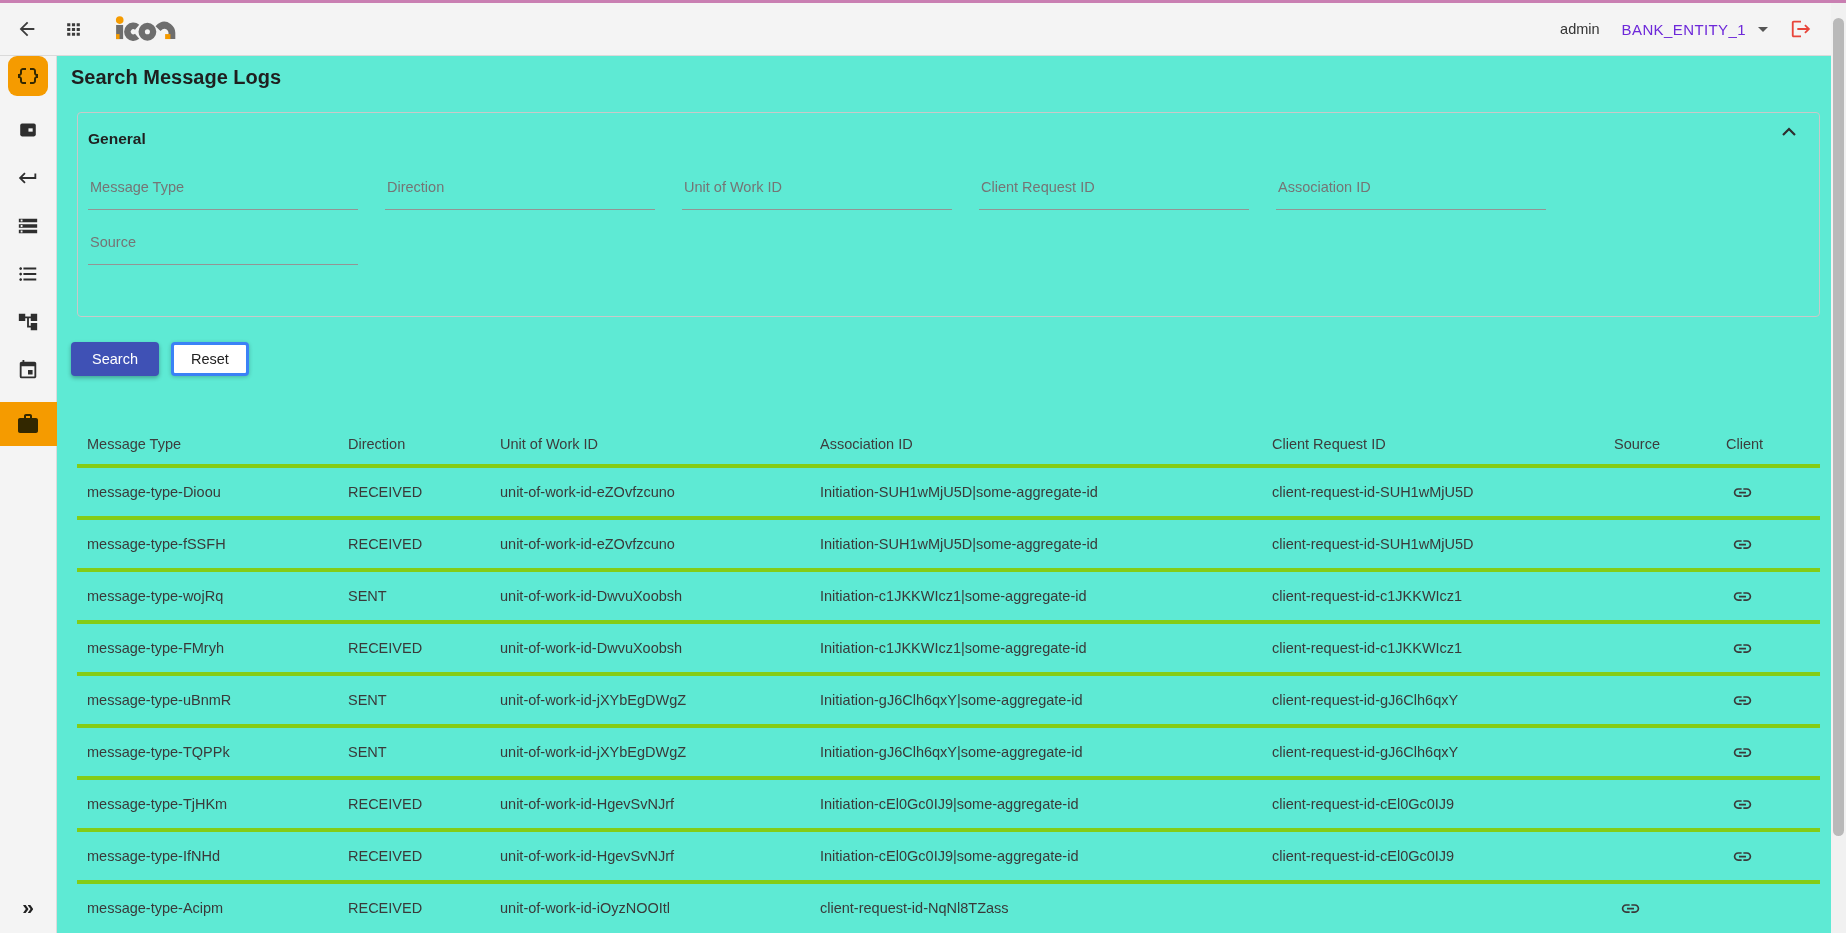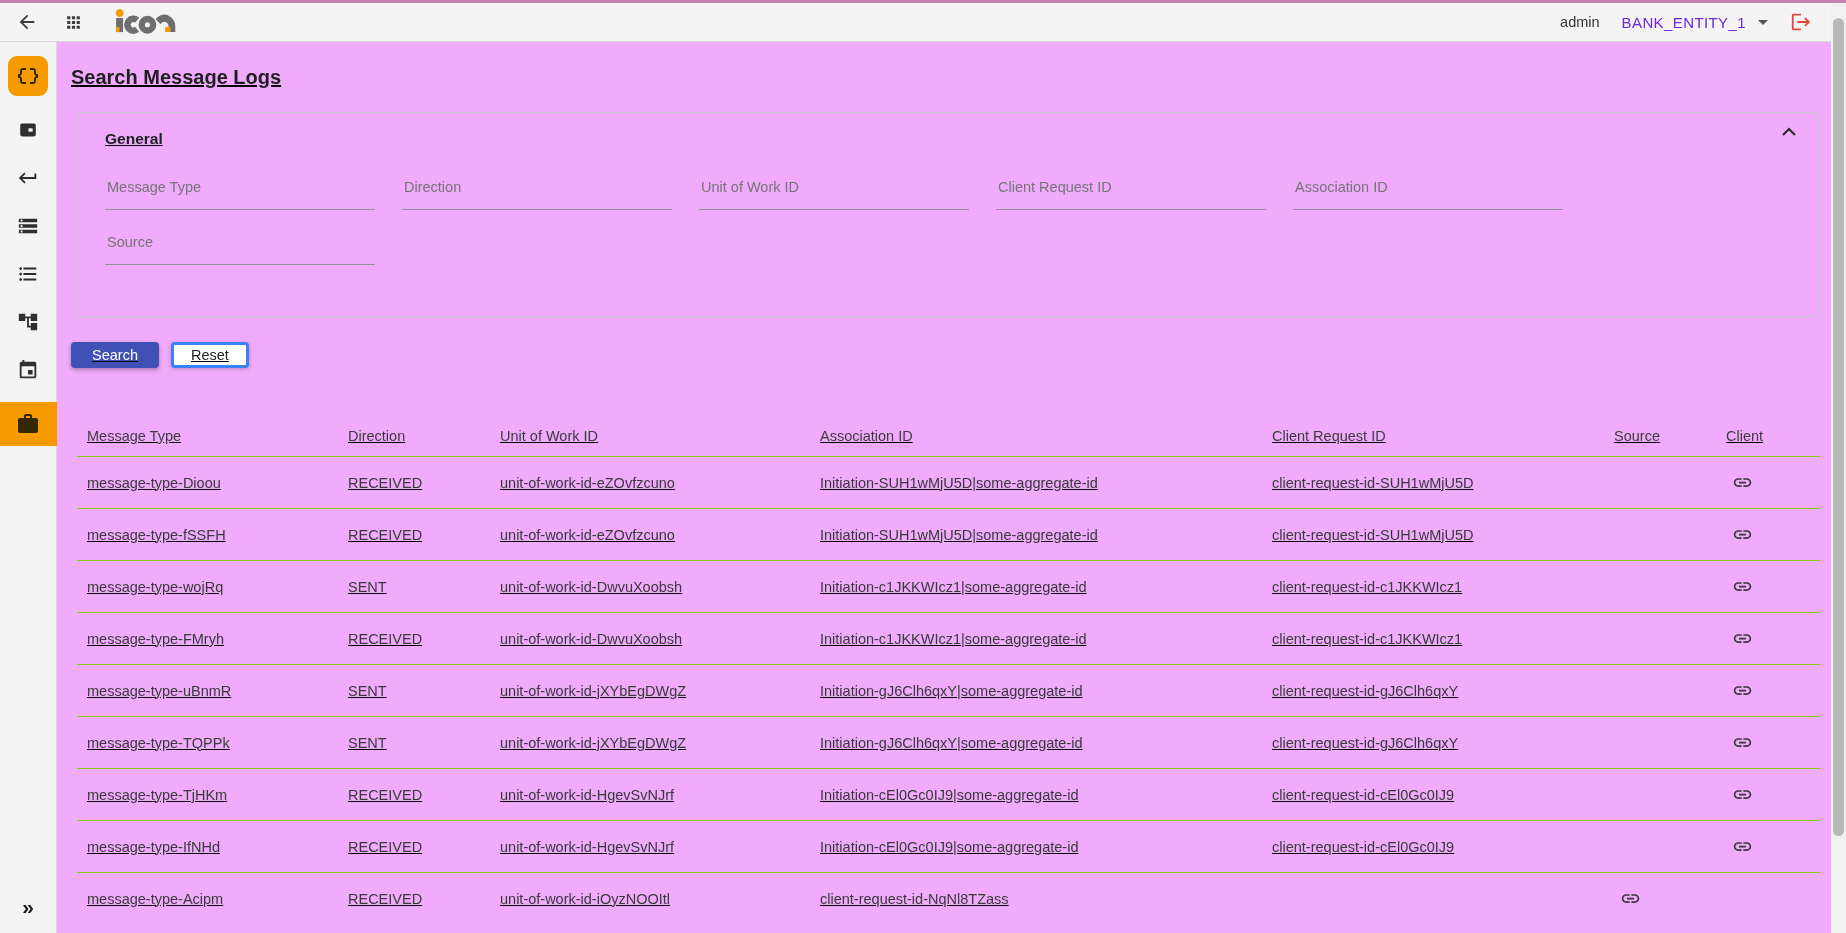--- a/index.html
+++ b/index.html
@@ -1,20 +1,20 @@
 <!DOCTYPE html>
 <html><head>
 <meta charset="utf-8">
 <style>
   * { margin:0; padding:0; box-sizing:border-box; }
   html,body { width:1846px; height:933px; overflow:hidden; background:#fff;
     font-family:"Liberation Sans", sans-serif; }
 
   
-  .topbar { position:absolute; top:0; left:0; width:1846px; height:42px;
+  .topbar { position:absolute; top:0; left:0; width:1846px; height:56px;
     background:#f4f4f4; border-top:3px solid #c97fb2; border-bottom:1px solid #dadada;
     display:flex; align-items:center; z-index:5; }
   .topbar .icon-btn { width:34px; height:34px; display:flex; align-items:center;
     justify-content:center; margin-left:8px; cursor:pointer; background:none; border:none; }
   .logo { margin-left:24px; display:flex; align-items:center; }
   .topbar-right { margin-left:auto; display:flex; align-items:center; margin-right:34px; }
   .user-label { font-size:14.5px; color:#333; margin-right:22px; }
   .entity { display:flex; align-items:center; cursor:pointer; }
   .entity-label { font-size:15px; color:#6d28d9; letter-spacing:.4px; }
   .caret-down { width:0; height:0; border-left:5px solid transparent;
@@ -30,51 +30,51 @@
     justify-content:center; cursor:pointer; background:none; border:none; }
   .side-item.active-rounded { width:40px; height:40px; background:#f59b00;
     border-radius:9px; margin:14px 0 10px 0; }
   .side-item.highlight { width:57px; height:44px; background:#f59b00; margin-top:8px; }
   .side-spacer { flex:1; }
   .collapse-btn { background:none; border:none; cursor:pointer; margin-bottom:14px;
     font-size:21px; font-weight:bold; color:#222; }
 
   
   .main { position:absolute; left:57px; top:42px; right:15px; bottom:0;
-    background:#f0abfc; padding:24px 11px 0 14px;text-decoration:underline; }
+    background:#5eead4; padding:24px 11px 0 14px; }
   .page-title { font-size:20px; font-weight:bold; color:#1f1f1f; margin-left:0; }
 
   .panel { position:relative; margin-left:6px; margin-top:23px; height:205px;
-    border:1px solid #c9c9c9; border-radius:4px; padding:17px 20px 0 27px; }
+    border:1px solid #c9c9c9; border-radius:4px; padding:17px 20px 0 10px; }
   .panel-title { font-size:15.5px; font-weight:bold; color:#1f1f1f; }
   .panel-chevron { position:absolute; top:14px; right:22px; background:none;
     border:none; cursor:pointer; }
   .fields-grid { margin-top:29px; display:grid;
     grid-template-columns:repeat(5, 270px); column-gap:27px; row-gap:22px; }
   .field input { width:100%; border:none; border-bottom:1px solid #949494;
     background:transparent; outline:none; font-size:14.5px; color:#222;
     padding:2px 2px 14px 2px; font-family:"Liberation Sans", sans-serif; }
   .field input::placeholder { color:#757575; opacity:1; }
 
   .btn-row { margin-top:25px; display:flex; align-items:center; }
-  .btn { height:26px; border-radius:4px; font-size:14.5px; cursor:pointer;
+  .btn { height:34px; border-radius:4px; font-size:14.5px; cursor:pointer;
     font-family:"Liberation Sans", sans-serif; }
   .btn-search { background:#3f51b5; color:#fff; border:none; padding:0 21px;
     box-shadow:0 2px 4px rgba(0,0,0,.3); }
   .btn-reset { background:#fff; color:#222; border:3px solid #3b82f6;
     padding:0 17px; margin-left:12px; box-shadow:0 1px 4px rgba(0,0,0,.22); }
 
   
   .table { margin-left:6px; margin-top:48px; }
   .trow { display:grid;
     grid-template-columns:261px 152px 320px 452px 342px 112px 1fr;
     align-items:center; }
   .thead { height:40px; }
   .thead > div { font-size:14.5px; color:#3d3d3d; padding-left:10px; }
-  .tbody .trow { height:52px; border-top:1px solid #84cc16; }
+  .tbody .trow { height:52px; border-top:4px solid #84cc16; }
   .tbody .trow > div { font-size:14.5px; color:#3a3a3a; padding-left:10px;
     white-space:nowrap; overflow:hidden; }
   .link-btn { background:none; border:none; cursor:pointer; margin-left:6px;
     display:flex; align-items:center; }
 
   
   .scrollbar { position:absolute; top:3px; right:0; bottom:0; width:15px;
     background:#f1f1f1; z-index:6; }
   .scroll-thumb { position:absolute; top:15px; left:2px; width:11px; height:818px;
     background:#b9b9b9; border-radius:6px; cursor:pointer; }

